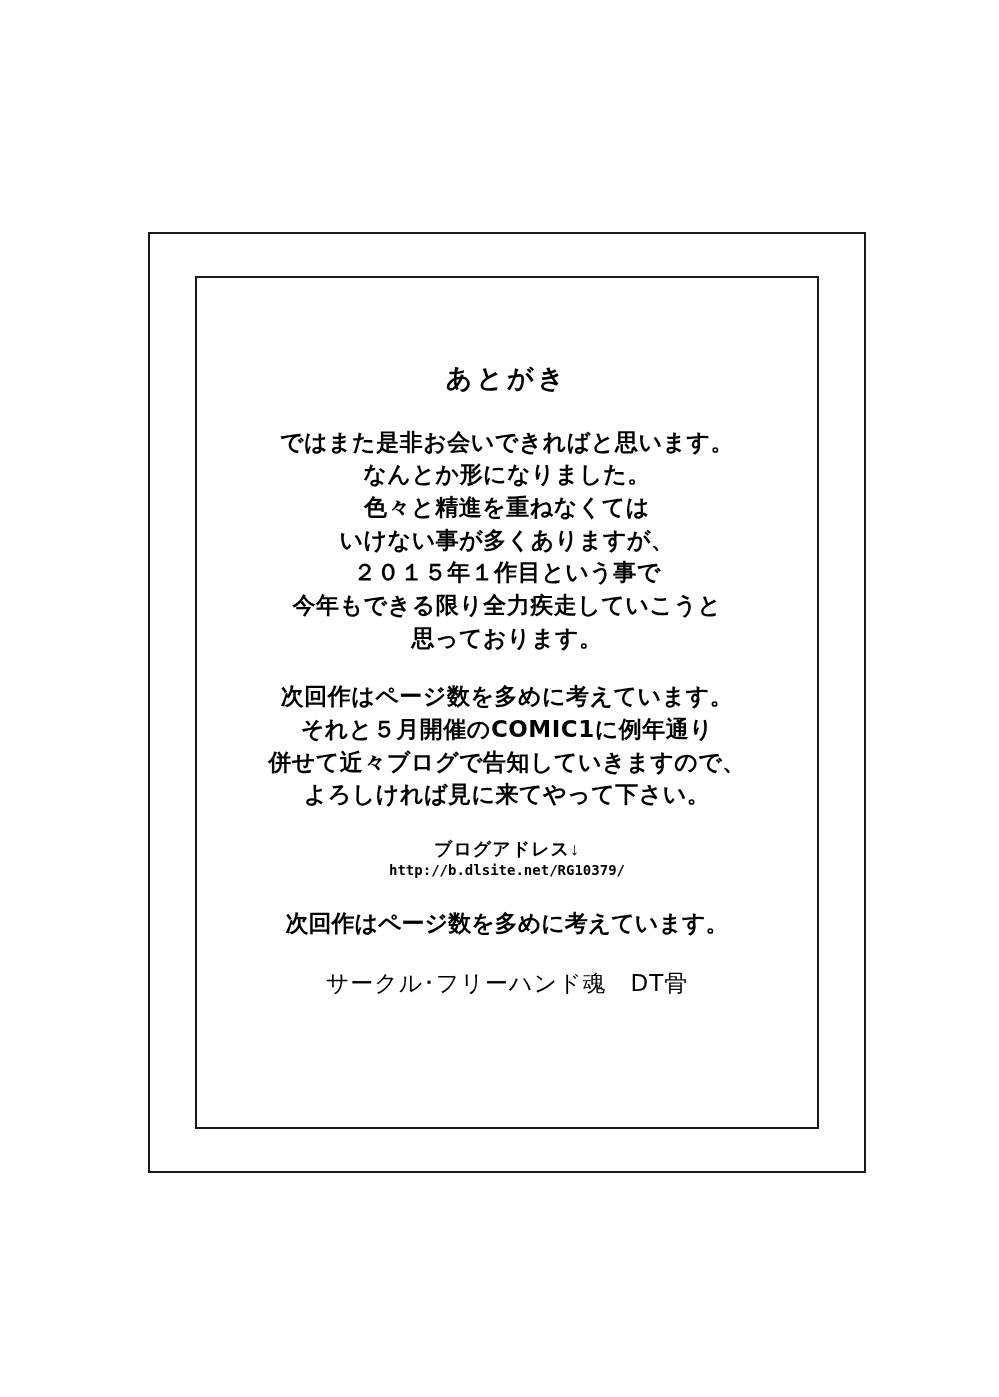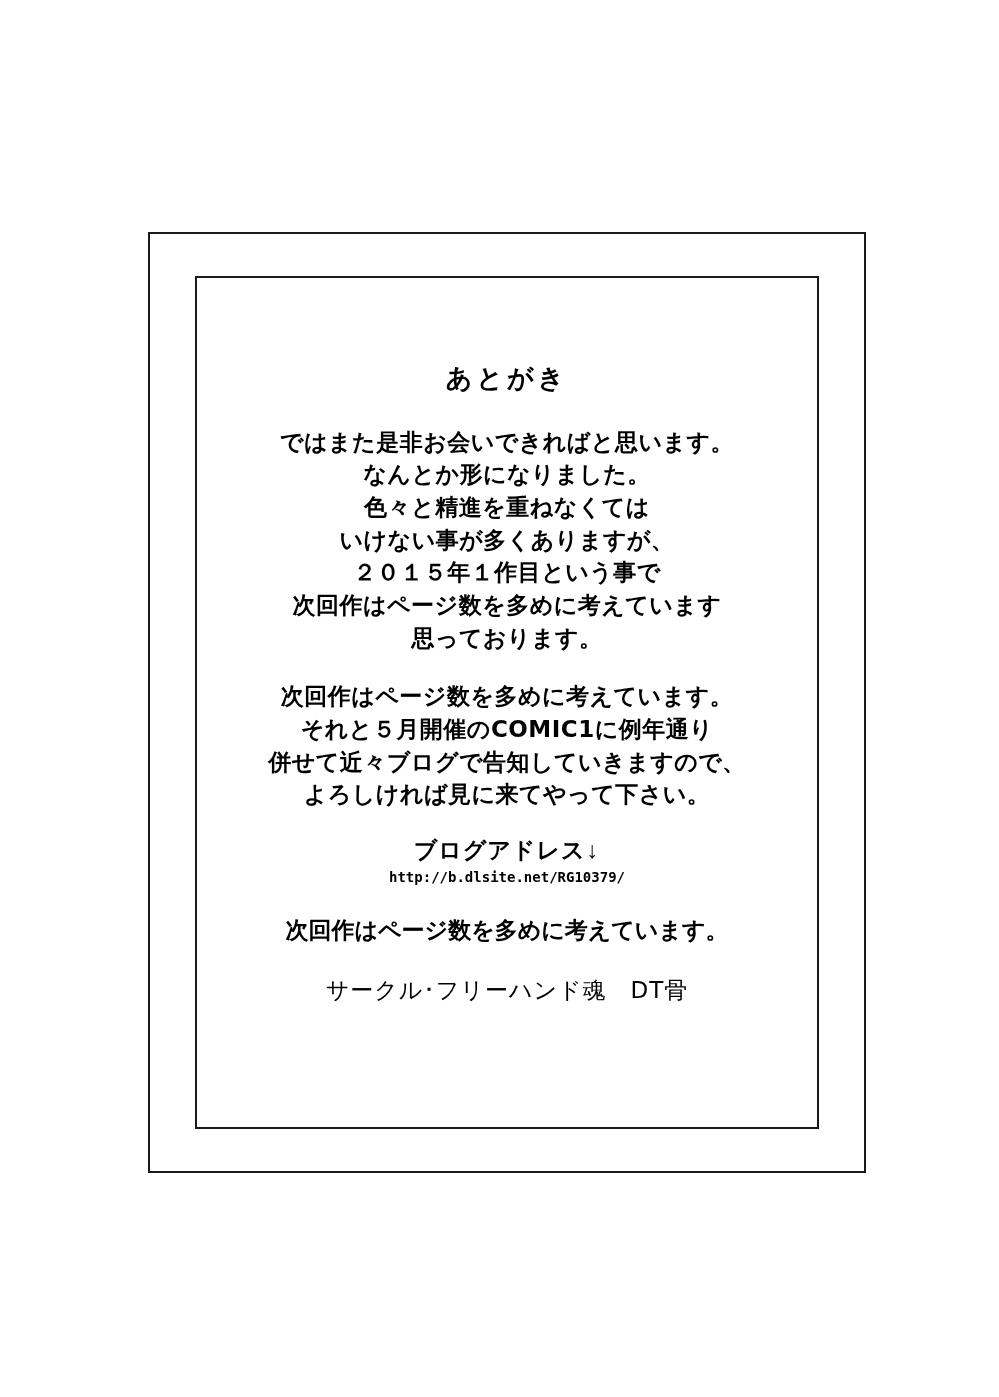--- a/index.html
+++ b/index.html
@@ -70,22 +70,22 @@
     margin: 0 0 26px 0;
   }
   .para .line {
     display: block;
     white-space: nowrap;
   }
   .blog-block {
     margin: 0 0 26px 0;
   }
   .blog-label {
-    font-family: Liberation Mono, monospace;
-    font-size: 23px;
+    font-family: Liberation Sans, sans-serif;
+    font-size: 18px;
     font-weight: 700;
     letter-spacing: 1px;
     line-height: 1.35;
     display: block;
   }
   .blog-url {
     font-family: "DejaVu Sans Mono", monospace;
     font-size: 14px;
     font-weight: 700;
     letter-spacing: 0px;
@@ -120,21 +120,21 @@
       <div class="content">
 
         <div class="afterword-title">あとがき</div>
 
         <div class="para">
           <span class="line">ではまた是非お会いできればと思います。</span>
           <span class="line">なんとか形になりました。</span>
           <span class="line">色々と精進を重ねなくては</span>
           <span class="line">いけない事が多くありますが、</span>
           <span class="line">２０１５年１作目という事で</span>
-          <span class="line">次回作はページ数を多めに考えています</span>
+          <span class="line">今年もできる限り全力疾走していこうと</span>
           <span class="line">思っております。</span>
         </div>
 
         <div class="para">
           <span class="line">次回作はページ数を多めに考えています。</span>
           <span class="line">それと５月開催のCOMIC1に例年通り</span>
           <span class="line">併せて近々ブログで告知していきますので、</span>
           <span class="line">よろしければ見に来てやって下さい。</span>
         </div>
 

